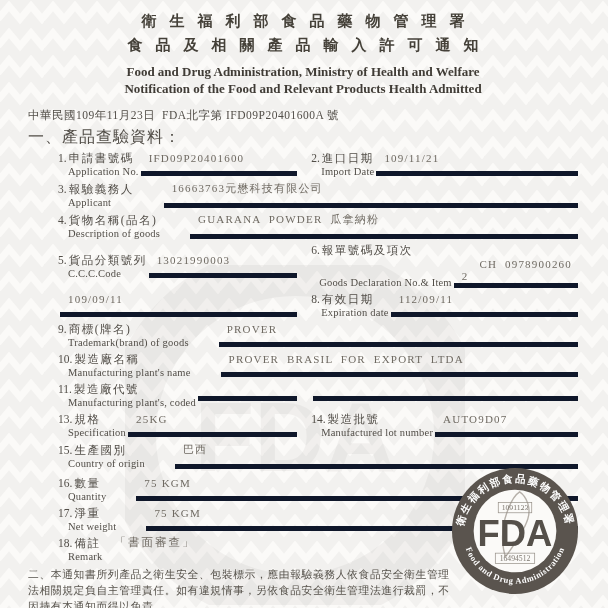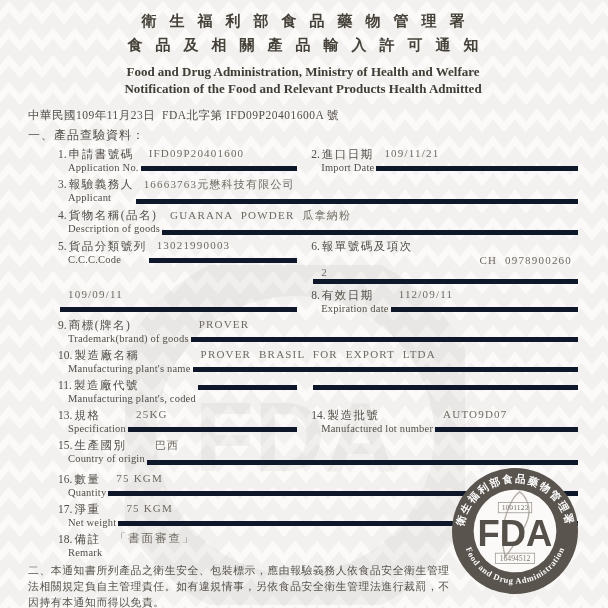--- a/index.html
+++ b/index.html
@@ -9,28 +9,28 @@
   .watermark{position:absolute;left:125px;top:265px;z-index:0;opacity:0.05;}
   .content{position:absolute;inset:0;z-index:1;padding:12px 30px 0 28px;box-sizing:border-box;}
 
   .h-zh{text-align:center;font-weight:bold;font-size:15px;letter-spacing:13px;text-indent:13px;color:#454139;}
   .h-zh2{margin-top:5px;}
   .h-en{text-align:center;font-weight:bold;font-size:13px;color:#403c36;}
   .h-en1{margin-top:9px;}
   .h-en2{margin-top:1px;}
 
   .dateline{margin-top:11px;font-size:11.5px;letter-spacing:0.5px;white-space:pre;color:#524e48;}
-  .section{margin-top:4px;font-size:12px;letter-spacing:1px;color:#524e48;}
+  .section{margin-top:4px;font-size:16px;letter-spacing:1px;color:#524e48;}
 
   .fields{margin-left:30px;margin-top:3px;}
   .frow{display:flex;margin-bottom:4px;}
   .half-l{width:46%;}
   .half-r{flex:1;margin-left:14px;}
-  .full{width:100%;}
-  .field{display:flex;align-items:flex-start;}
+  .full{width:100%;gap:28px;}
+  .field{display:flex;align-items:center;}
   .flabel{flex:0 0 auto;}
   .zh{font-size:11.5px;letter-spacing:1.5px;white-space:nowrap;color:#524e48;}
   .fno{letter-spacing:0;margin-right:2px;}
   .en{font-size:10.5px;padding-left:10px;letter-spacing:0.2px;white-space:nowrap;color:#524e48;}
   .fline{flex:1 1 auto;border-bottom:5px solid #0f172a;display:flex;align-items:flex-end;min-width:16px;margin-left:2px;}
   .fvalue{font-size:11px;color:#6f6a62;letter-spacing:1.2px;padding:0 0 7px 8px;white-space:pre;}
   .col{flex-direction:column;align-items:stretch;}
   .decl-row1{display:flex;align-items:baseline;flex-direction:column;}
   .decl-val{padding:0 6px 0 0;margin-left:auto;}
   .decl-row2{display:flex;align-items:flex-end;}
@@ -129,20 +129,21 @@
           <div class="fline">
               <span class="fvalue">13021990003</span>
             </div>
         </div>
         <div class="field half-r col">
           <div class="decl-row1">
             <span class="zh"><span class="fno">6.</span><span>報單號碼及項次</span></span>
             <span class="fvalue decl-val">CH  0978900260</span>
           </div>
           <div class="decl-row2">
+            <span class="en" style="padding-left:8px">Goods Declaration No.&amp; Item</span>
             <div class="fline">
                 <span class="fvalue">2</span>
               </div>
           </div>
         </div>
       </div>
 
       <div class="frow">
         <div class="field half-l">
           <div class="fline">

